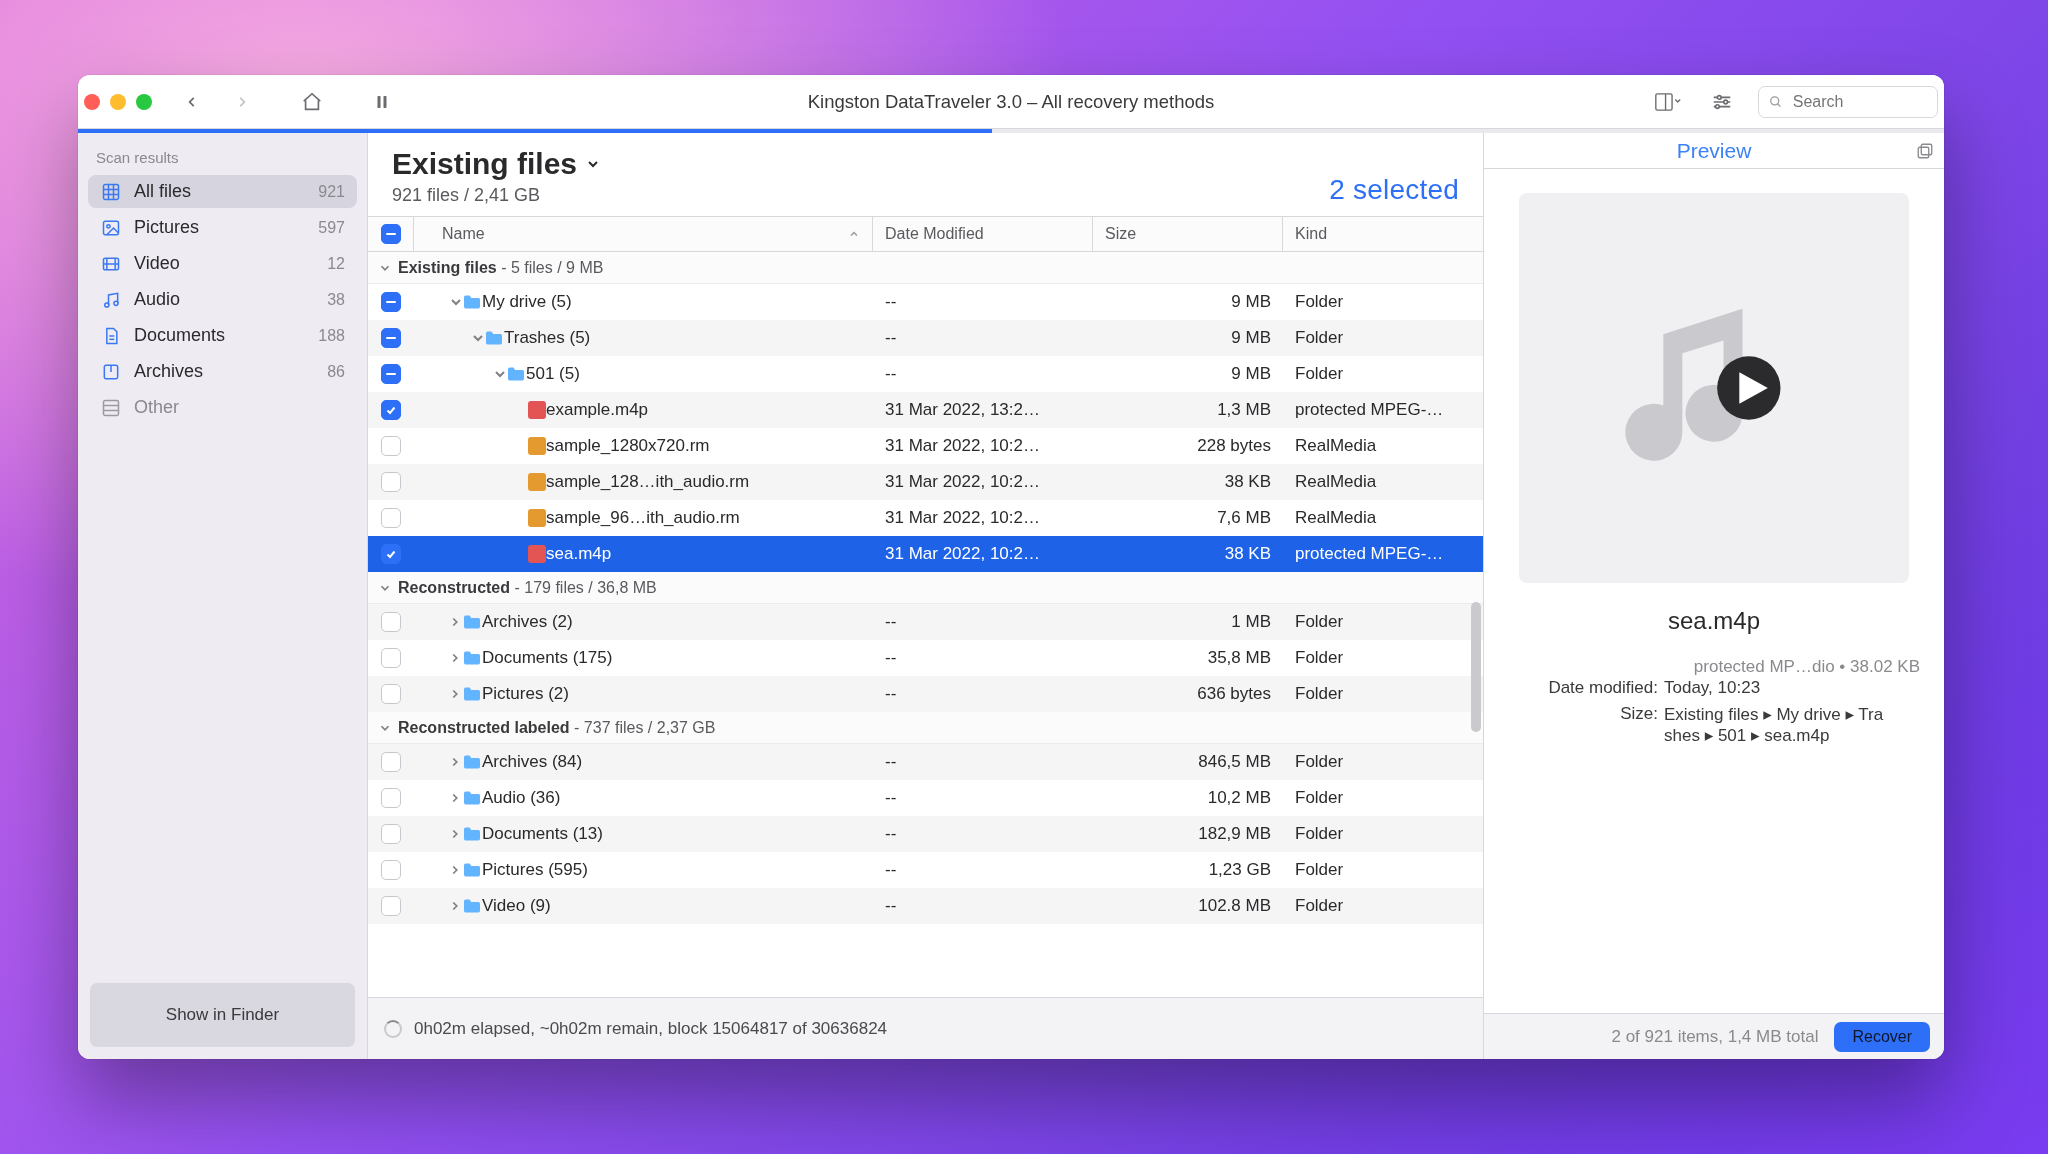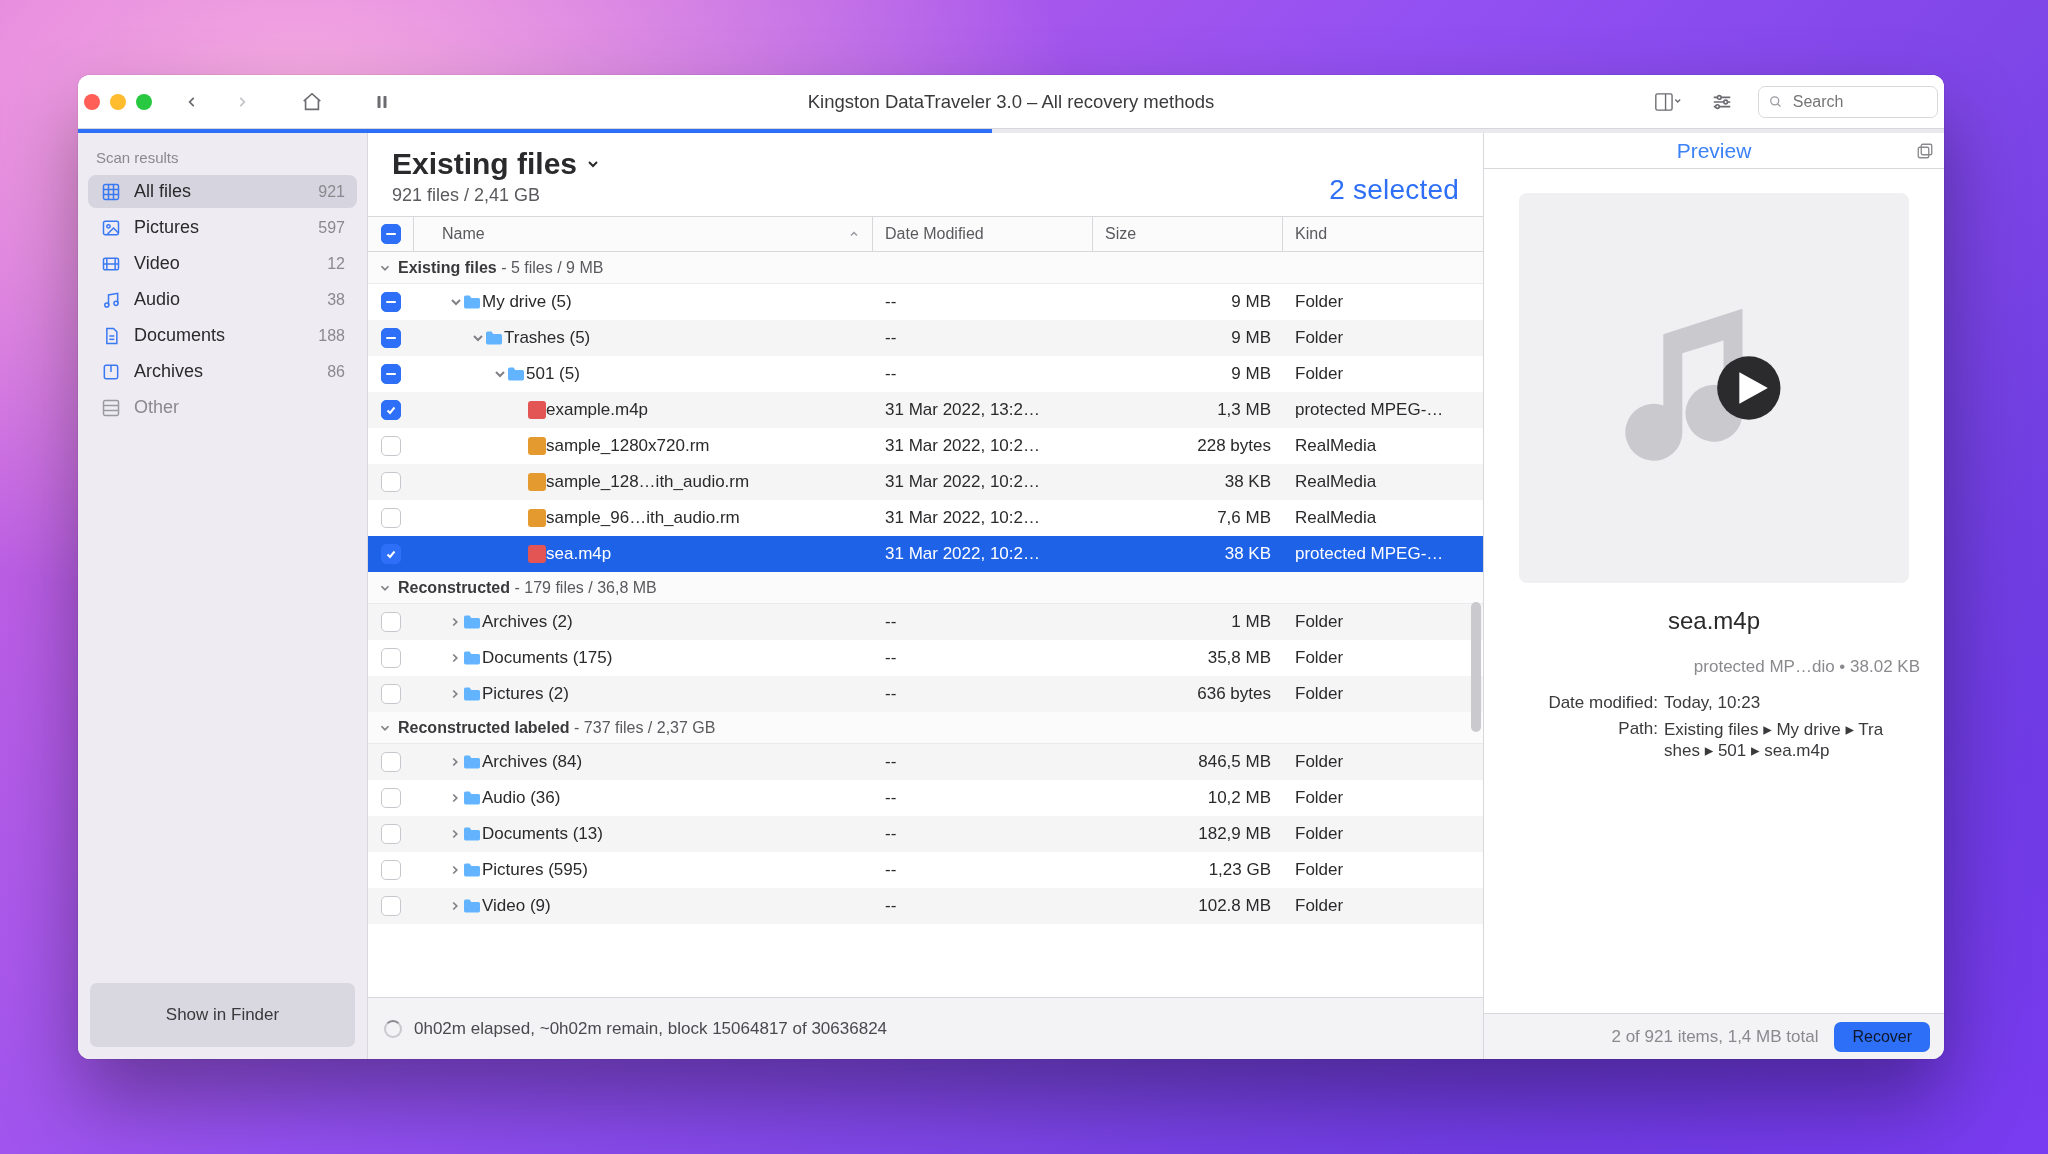--- a/index.html
+++ b/index.html
@@ -149,21 +149,21 @@
     height:36px;border-bottom:1px solid var(--border);display:flex;align-items:center;justify-content:center;
     position:relative;background:#fff;color:#3b82f6;font-size:21px
   }
   .preview-head .copy{position:absolute;right:10px;color:#8a8a8e}
   .preview-body{flex:1;overflow:auto;padding:24px;display:flex;flex-direction:column;align-items:center}
   .thumb{
     width:390px;height:390px;background:#f0f0f2;border-radius:8px;display:flex;align-items:center;justify-content:center;
   }
   .pv-name{font-size:24px;margin-top:24px}
   .pv-kind{font-size:17px;color:var(--muted);margin-top:22px;text-align:right;width:100%}
-  .pv-meta{display:grid;grid-template-columns:150px 1fr;gap:6px;width:100%;margin-top:16px;font-size:17px}
+  .pv-meta{display:grid;grid-template-columns:150px 1fr;gap:6px;width:100%;margin-top:1px;font-size:17px}
   .pv-meta .k{color:#3a3a3d;text-align:right}
   .pv-meta .v{color:#3a3a3d}
 
   .preview-footer{
     height:46px;border-top:1px solid var(--border);display:flex;align-items:center;justify-content:flex-end;
     padding:0 14px;gap:16px;background:var(--foot-bg);font-size:17px;color:var(--muted)
   }
   .recover-btn{background:var(--blue);color:#0f172a;border-radius:7px;padding:6px 18px;font-size:16px}
 
   .scrollbar-fake{position:absolute;right:2px;top:350px;width:10px;height:130px;background:#c9c9ce;border-radius:6px}
@@ -782,21 +782,21 @@
               </g>
               <circle cx="82" cy="60" r="20" fill="#2b2b2d"></circle>
               <polygon points="76,50 76,70 94,60" fill="#fff"></polygon>
             </svg>
           </div>
           <div class="pv-name">sea.m4p</div>
           <div class="pv-kind">protected MP…dio • 38.02 KB</div>
           <div class="pv-meta">
             <div class="k">Date modified:</div>
             <div class="v">Today, 10:23</div>
-            <div class="k">Path:</div>
+            <div class="k">Size:</div>
             <div class="v">Existing files ▸ My drive ▸ Tra shes ▸ 501 ▸ sea.m4p</div>
           </div>
         </div>
         <div class="preview-footer">
           <span>2 of 921 items, 1,4 MB total</span>
           <div class="recover-btn">Recover</div>
         </div>
       </div>
 
     </div>

